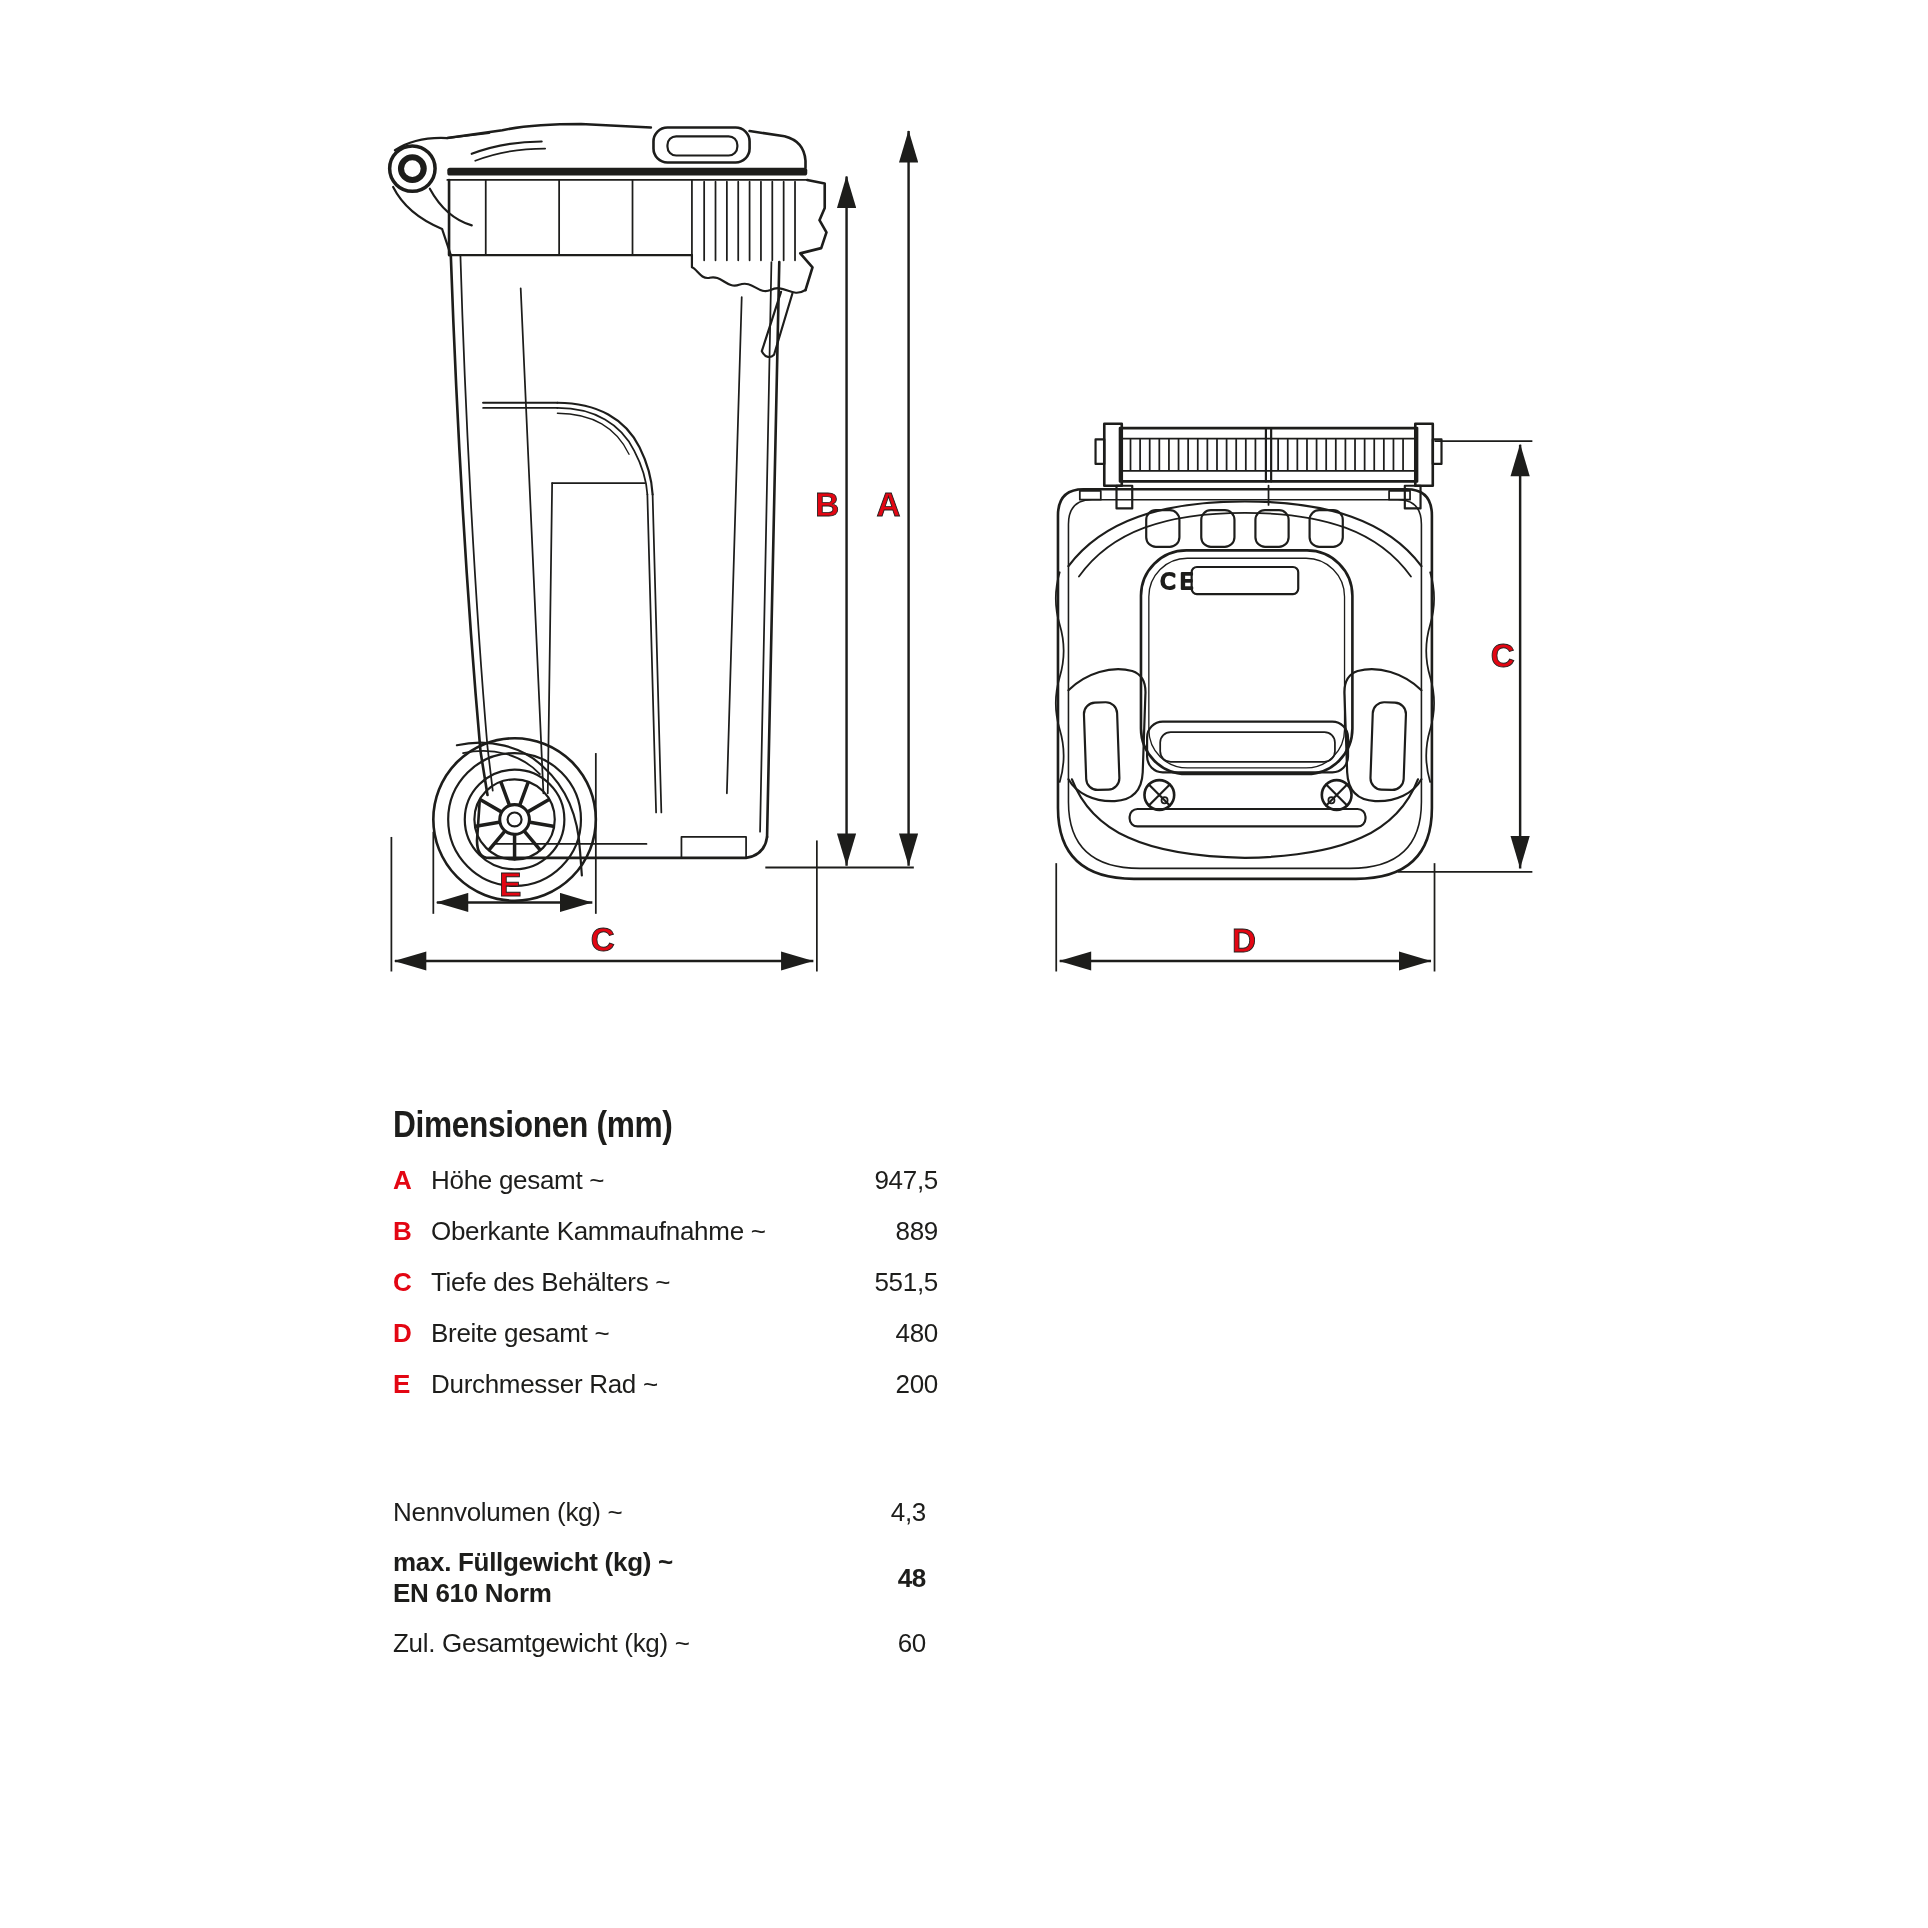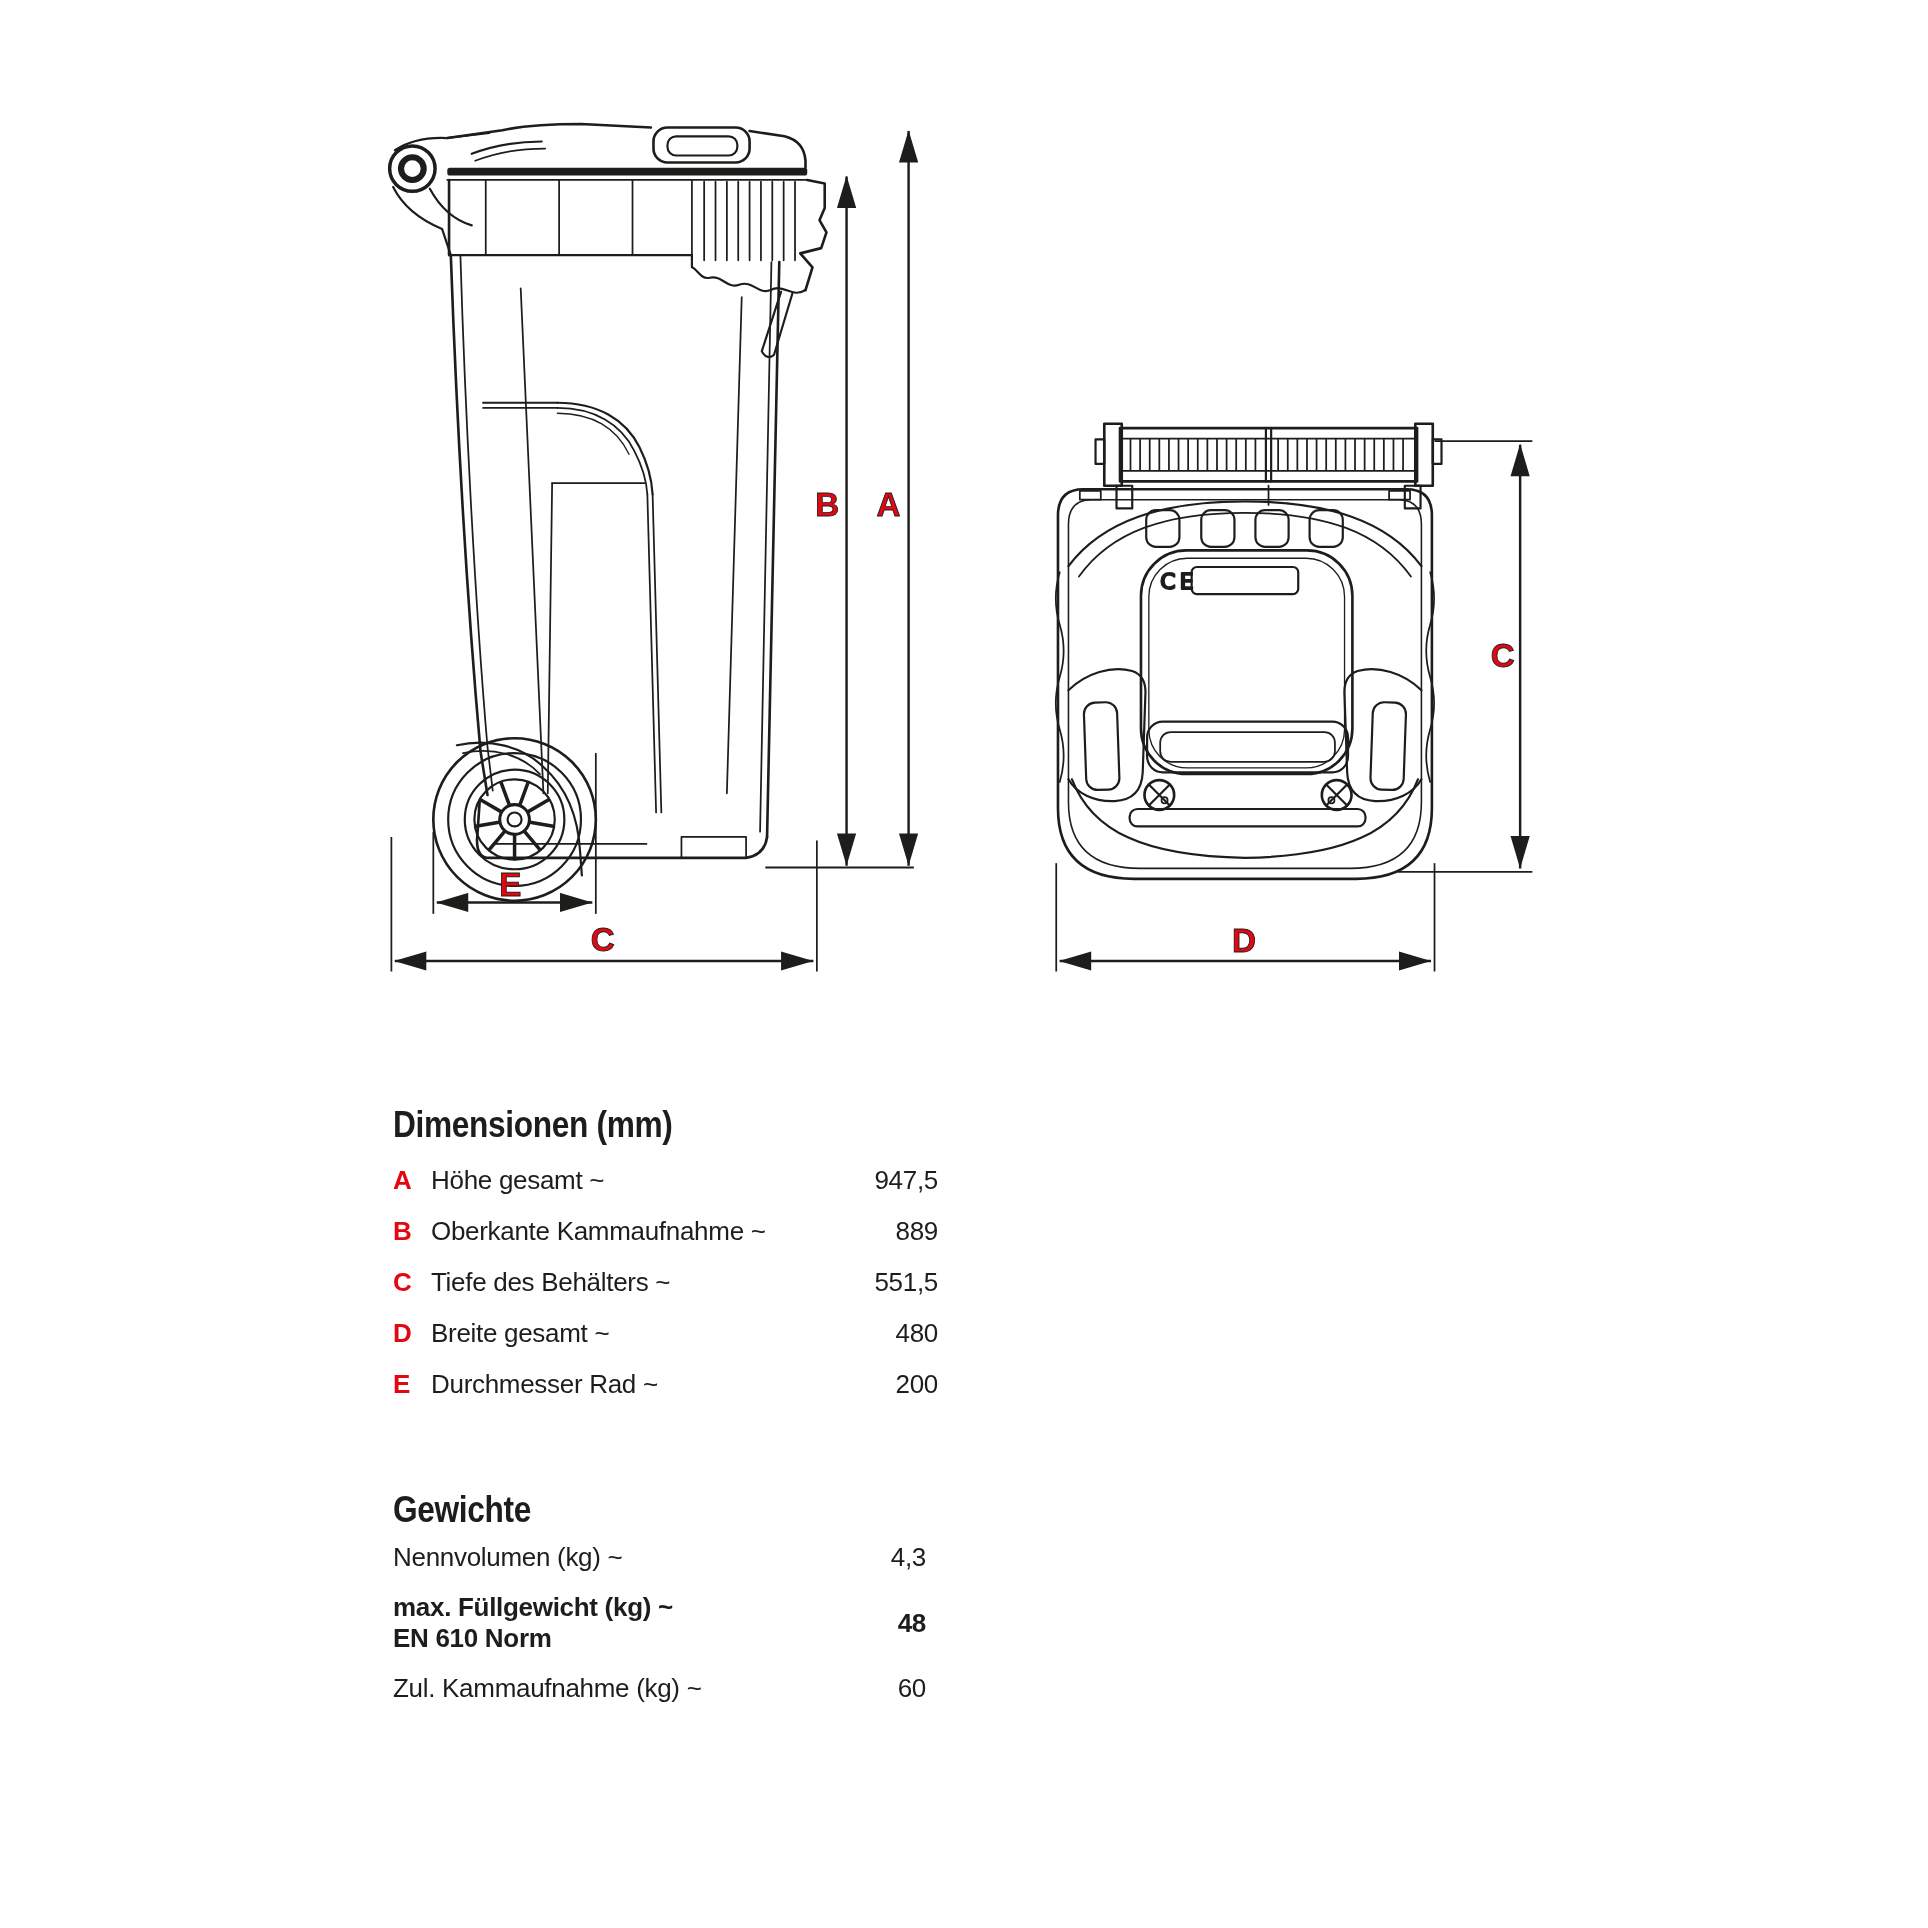--- a/index.html
+++ b/index.html
@@ -257,36 +257,33 @@
       </div>
       <div class="row">
         <span class="key">E</span>
         <span class="lbl">Durchmesser Rad ~</span>
         <span class="val">200</span>
       </div>
     </div>
   </div>
 
   <div class="tbl" id="weights-table">
-    <div class="tbl-title">
-      <span>Gewichte</span>
-    </div>
     <div class="rows">
       <div class="row">
         <span class="lbl">Nennvolumen (kg) ~</span>
         <span class="val">4,3</span>
       </div>
       <div class="row tall">
         <span class="lbl lbl2">
           <span>max. Füllgewicht (kg) ~</span><br>
           <span>EN 610 Norm</span>
         </span>
         <span class="val">48</span>
       </div>
       <div class="row">
-        <span class="lbl">Zul. Kammaufnahme (kg) ~</span>
+        <span class="lbl">Zul. Gesamtgewicht (kg) ~</span>
         <span class="val">60</span>
       </div>
     </div>
   </div>
 
 </div>
 
 
 </body></html>

